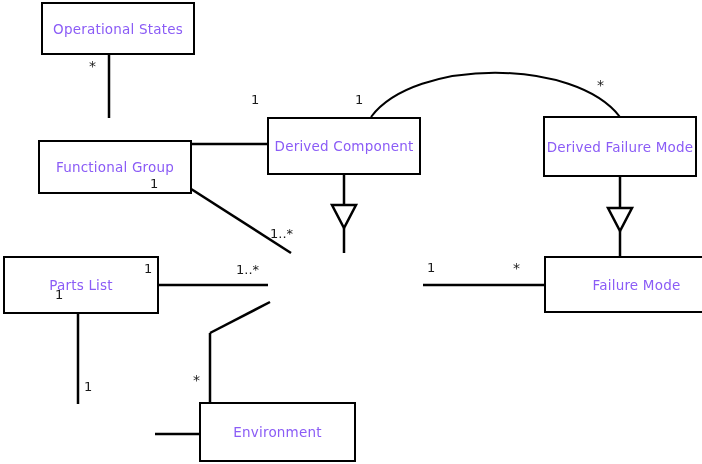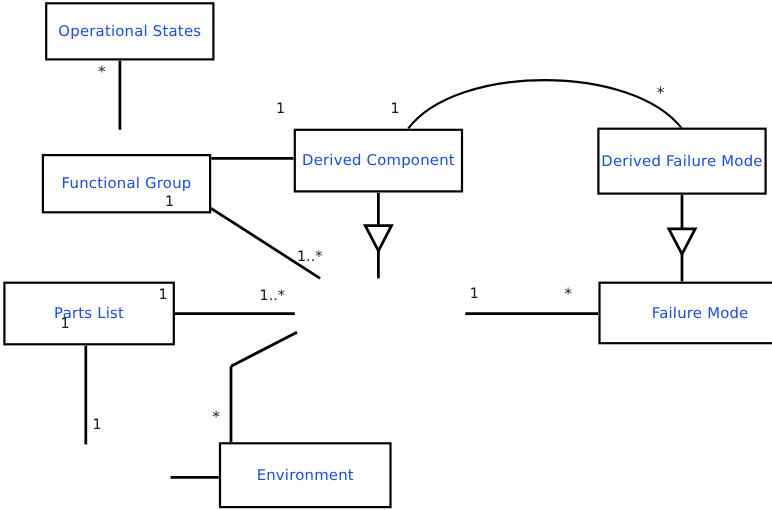--- a/index.html
+++ b/index.html
@@ -33,21 +33,21 @@
     display: flex;
     flex-direction: column;
     z-index: 5;
   }
   .uml-name-compartment {
     flex: 1 1 auto;
     display: flex;
     align-items: center;
     justify-content: center;
     font-size: 13.5px;
-    color: #1d4ed8;
+    color: #8b5cf6;
     letter-spacing: 0.2px;
     padding: 0 6px;
     text-align: center;
     white-space: nowrap;
   }
   .uml-attr-compartment {
     border-top: 2px solid #000000;
     display: flex;
     align-items: center;
     justify-content: flex-start;

